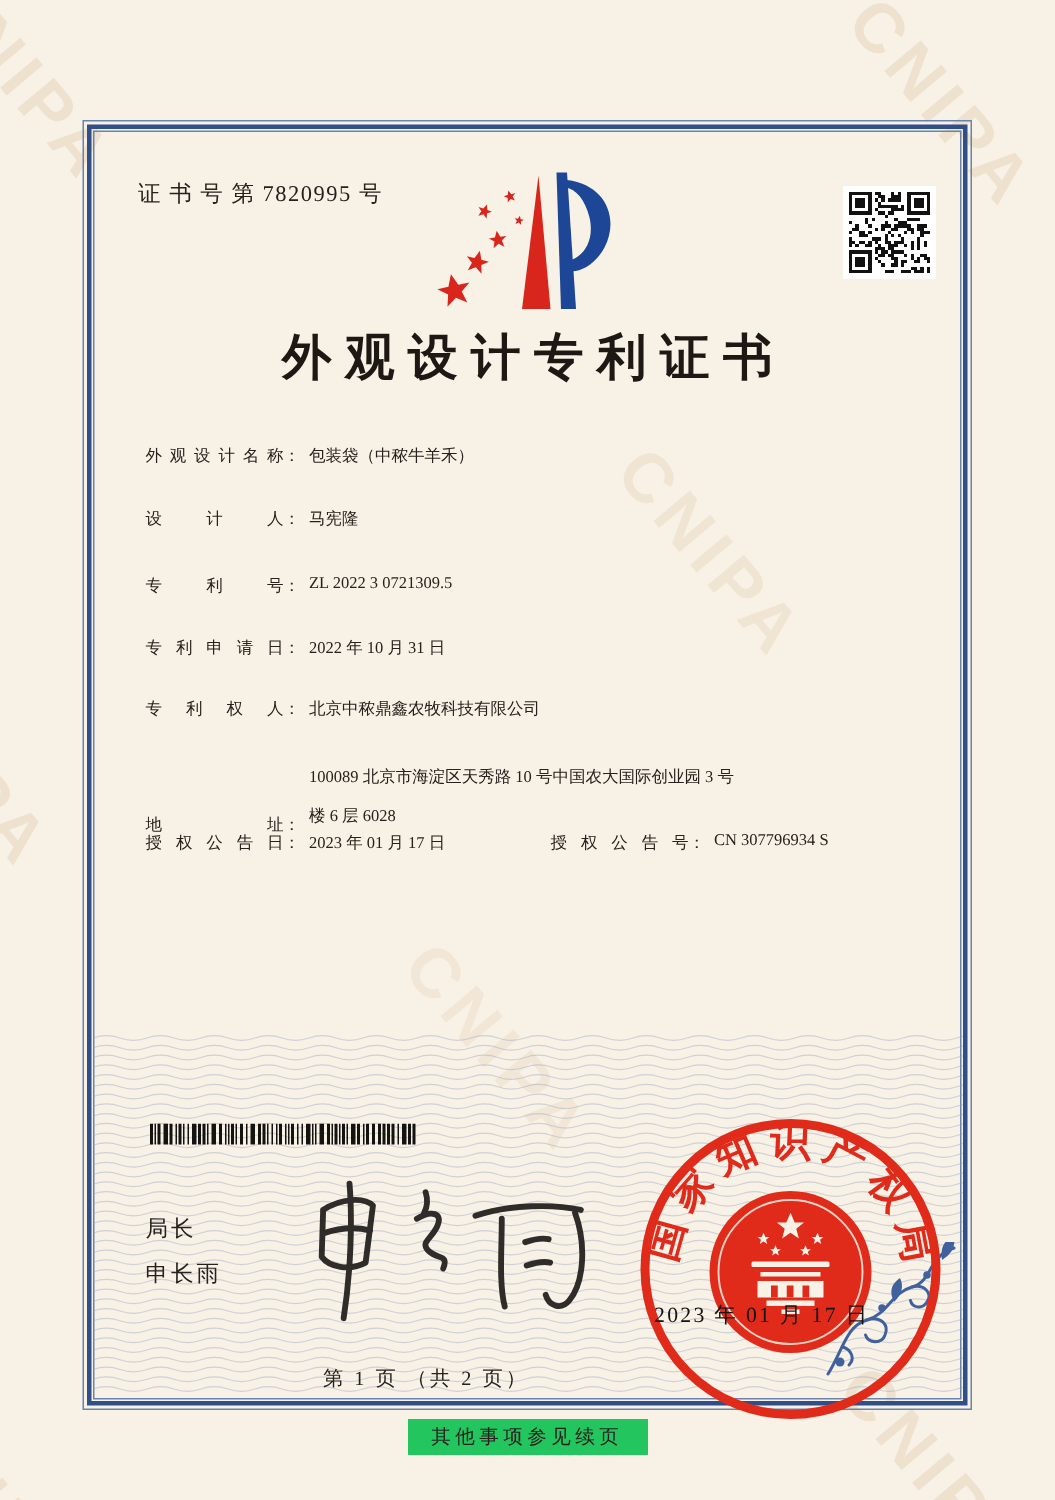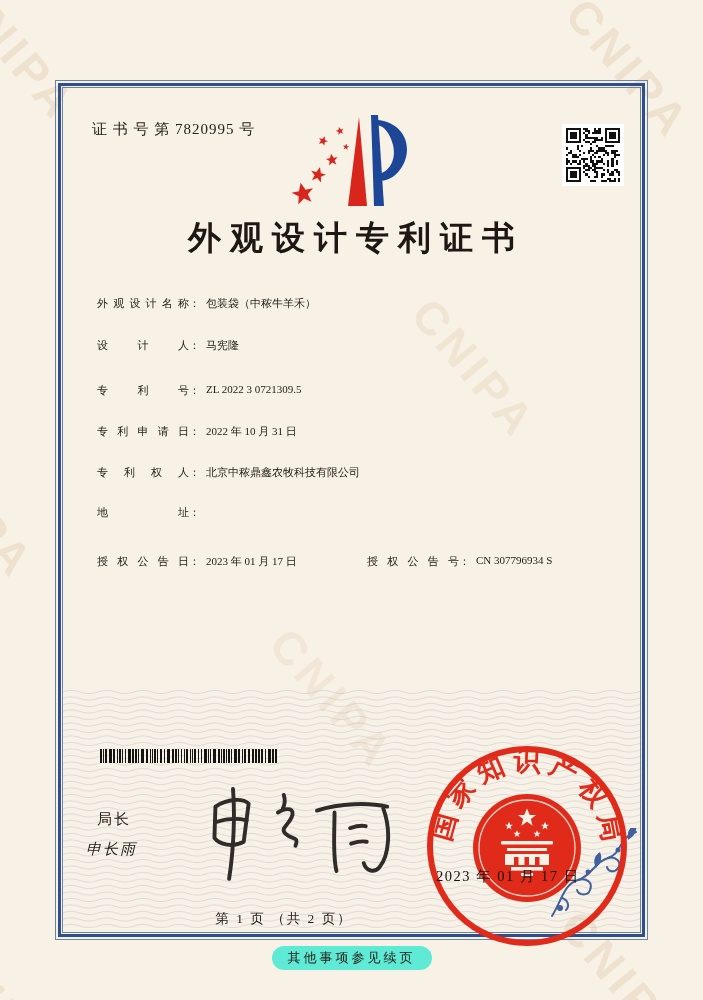--- a/index.html
+++ b/index.html
@@ -34,28 +34,28 @@
   .flabel{display:inline-block;width:92px;text-align:justify;text-align-last:justify;}
   .colon{margin:0 2px 0 0;}
   .fvalue{margin-left:4px;white-space:nowrap;}
   .addr-lines div{white-space:nowrap;line-height:26px;}
   .pair2{position:absolute;left:250px;top:0;display:flex;margin-left:20px;}
   .paras{position:absolute;left:78px;top:583px;width:520px;z-index:2;
     font-size:14.5px;line-height:27px;letter-spacing:0.8px;text-align:justify;}
   .paras p{margin:0;text-indent:2em;}
   #barcode{left:100px;top:749px;z-index:2;}
   .signoff-title{left:97px;top:810px;font-size:15px;letter-spacing:2px;z-index:2;}
-  .signoff-name{left:86px;top:840px;font-size:15px;letter-spacing:2px;z-index:2;font-style:italic;}
+  .signoff-name{left:97px;top:840px;font-size:15px;letter-spacing:2px;z-index:2;}
   #signature{left:192px;top:783px;z-index:2;}
   #seal{left:423px;top:742px;z-index:3;}
   .seal-date{left:436px;top:867px;font-size:14.5px;letter-spacing:1.5px;color:#17130f;z-index:4;white-space:nowrap;}
   #flourish{left:548px;top:828px;z-index:2;}
   .pagenum{left:0;width:568px;top:910px;text-align:center;font-size:13.5px;letter-spacing:2px;z-index:2;}
-  .contnote{left:50%;transform:translateX(-50%);top:946px;background:#5eead4;
-    padding:3px 16px;font-size:13px;letter-spacing:3px;z-index:5;white-space:nowrap;border-radius:12px;}
+  .contnote{left:50%;transform:translateX(-50%);top:946px;background:#22c55e;
+    padding:3px 16px;font-size:13px;letter-spacing:3px;z-index:5;white-space:nowrap;}
 </style>
 </head>
 <body>
 
 <div class="wm" style="left:-18px;top:-30px;">CNIPA</div>
 <div class="wm" style="left:596px;top:-12px;">CNIPA</div>
 <div class="wm" style="left:442px;top:288px;opacity:.45;">CNIPA</div>
 <div class="wm" style="left:-60px;top:428px;">CNIPA</div>
 <div class="wm" style="left:300px;top:618px;opacity:.35;">CNIPA</div>
 <div class="wm" style="left:-30px;top:930px;">CNIPA</div>
@@ -338,20 +338,22 @@
 </div>
 <div class="frow" style="top:465px;">
   <span class="flabel">专利权人</span>
     <span class="colon">：</span>
   <span class="fvalue">北京中秾鼎鑫农牧科技有限公司</span>
 </div>
 <div class="frow" style="top:505px;align-items:flex-end;">
   <span class="flabel">地址</span>
     <span class="colon">：</span>
   <span class="fvalue addr-lines">
+    <div>100089 北京市海淀区天秀路 10 号中国农大国际创业园 3 号</div>
+    <div>楼 6 层 6028</div>
   </span>
 </div>
 <div class="frow" style="top:554px;width:500px;">
   <span class="flabel">授权公告日</span>
     <span class="colon">：</span>
   <span class="fvalue">2023 年 01 月 17 日</span>
   <span class="pair2">
     <span class="flabel">授权公告号</span>
       <span class="colon">：</span>
     <span class="fvalue">CN 307796934 S</span>

